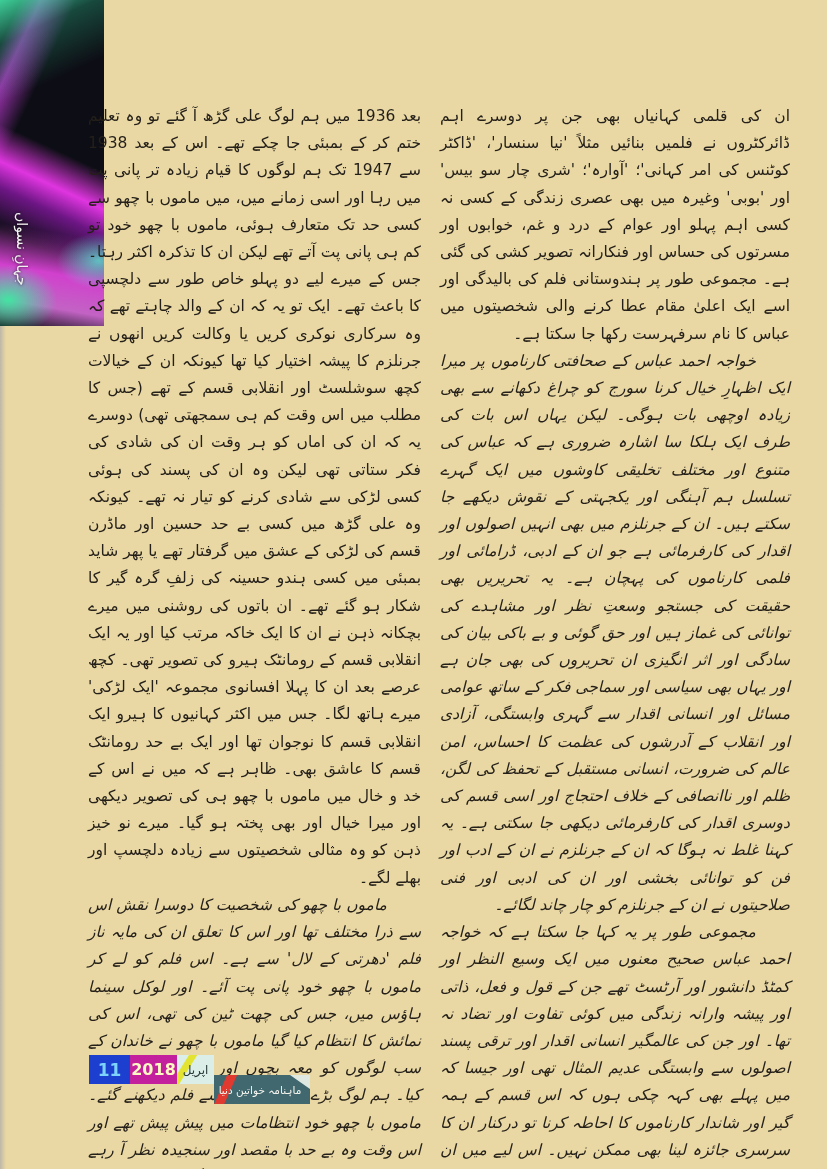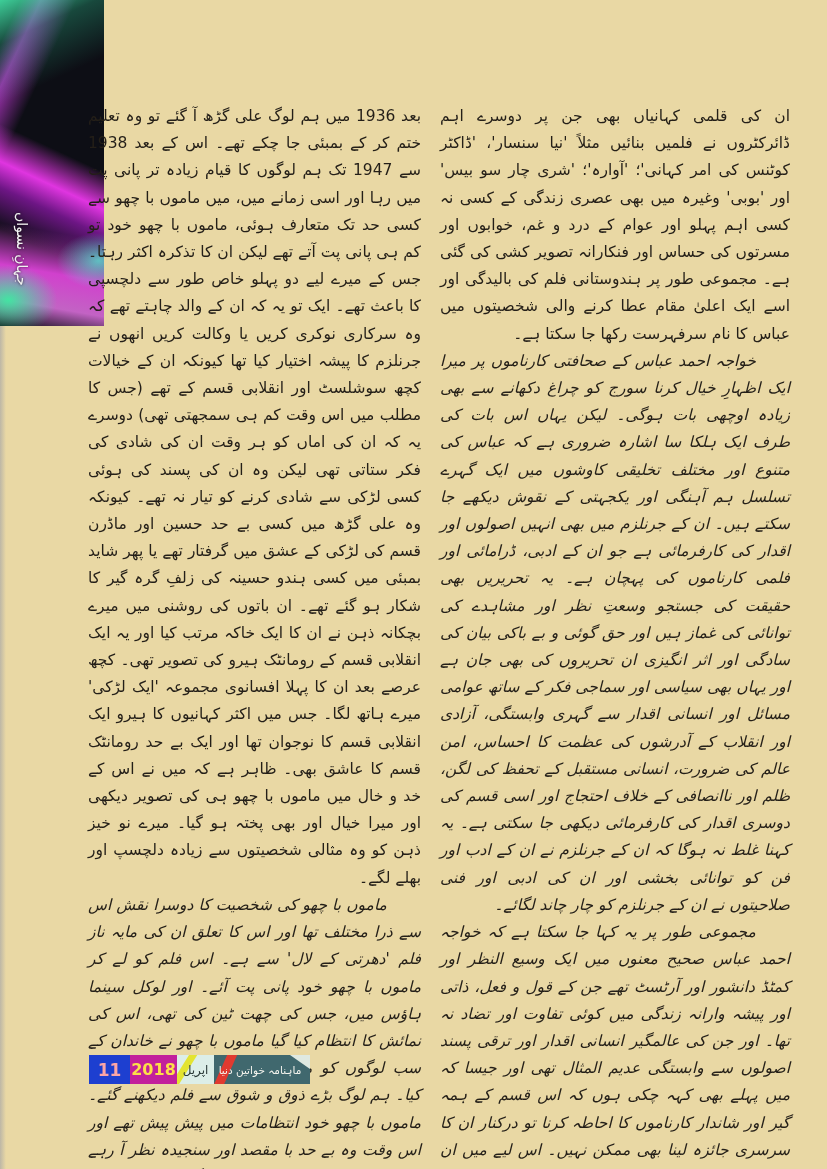--- a/index.html
+++ b/index.html
@@ -50,29 +50,29 @@
   .col-second{left:88px;width:333px;}
   
   .footer{
     position:absolute;left:89px;top:1055px;height:29px;
     display:flex;flex-direction:row;align-items:stretch;
   }
   .fbox{
     display:flex;align-items:center;justify-content:center;
     height:29px;box-sizing:border-box;position:relative;overflow:hidden;
   }
-  .fbox.pagenum{width:41px;background:#1d3fd0;color:#fca5a5;font-weight:bold;font-size:17px;}
-  .fbox.year{width:47px;background:#c2209c;color:#fde047;font-weight:bold;font-size:16px;}
+  .fbox.pagenum{width:41px;background:#1d3fd0;color:#7dd3fc;font-weight:bold;font-size:17px;}
+  .fbox.year{width:47px;background:#c2209c;color:#fef9c3;font-weight:bold;font-size:16px;}
   .fbox.month{width:37px;background:#dceee8;color:#2a3a38;font-size:12px;}
   .fbox.month .stripe{
     position:absolute;left:2px;top:-6px;width:7px;height:46px;
     background:#e3e431;transform:rotate(32deg);
   }
   .fbox.month .month-label{position:relative;z-index:2;}
-  .fbox.magazine{width:96px;background:#40686e;color:#f4f4ee;font-size:10.5px;white-space:nowrap;}
+  .fbox.magazine{width:96px;background:#40686e;color:#f4f4ee;font-size:10.5px;white-space:nowrap;margin-top:20px;}
   .fbox.magazine .accent{
     position:absolute;left:6px;top:-4px;width:10px;height:40px;
     background:#e03a30;transform:skewX(-24deg);
   }
   .fbox.magazine .corner{
     position:absolute;right:0;top:0;width:0;height:0;
     border-left:20px solid transparent;border-top:14px solid #dfe9e1;
   }
   .fbox.magazine .mag-label{position:relative;z-index:2;padding-right:4px;}
 </style>

